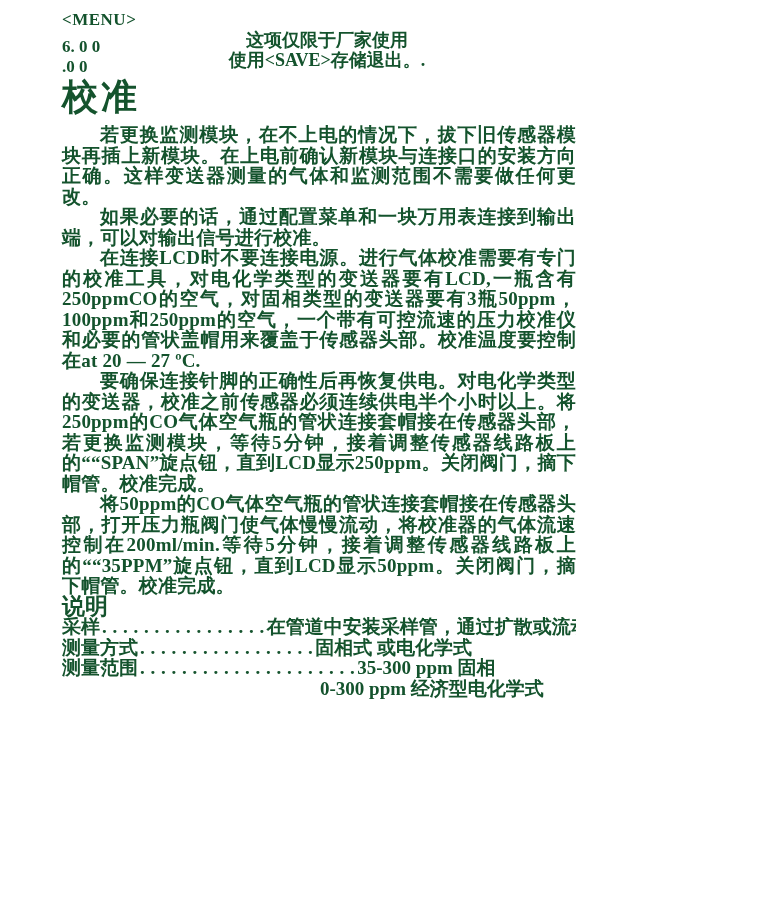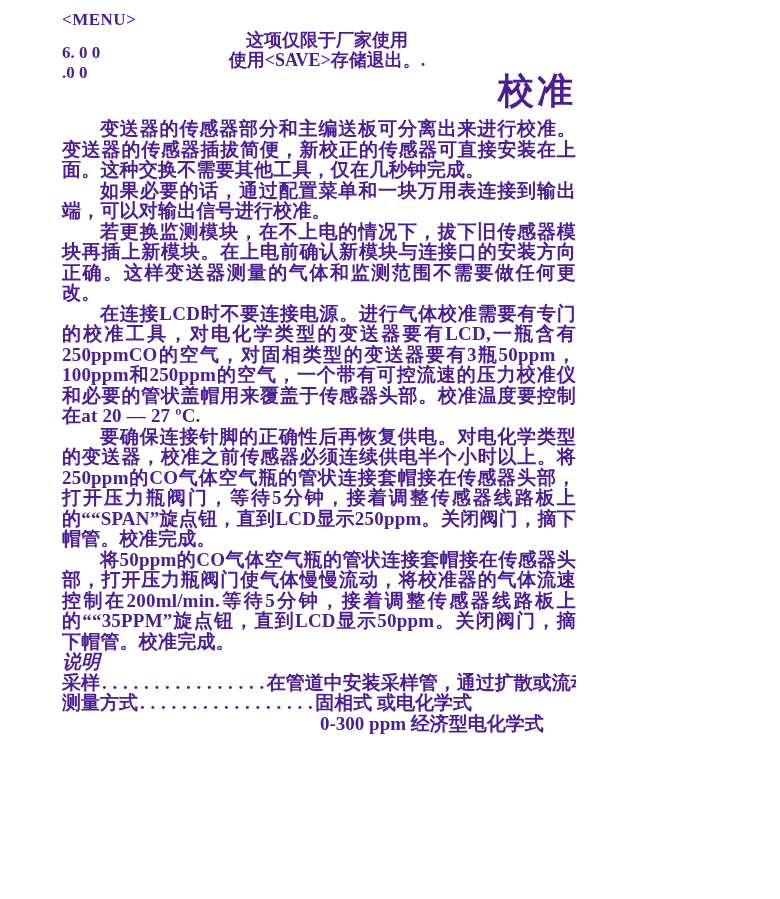--- a/index.html
+++ b/index.html
@@ -2,62 +2,60 @@
 <html><head>
 <meta charset="utf-8">
 <style>
   * { margin: 0; padding: 0; box-sizing: border-box; }
   html, body { background: #ffffff; }
   .page {
     position: relative;
     width: 640px;
     height: 899px;
     background: #ffffff;
-    color: #4c1d95;
+    color: #14532d;
     font-family: "Liberation Serif", "DejaVu Serif", serif;
     font-weight: bold;
     padding: 10px 64px 0 62px;
     overflow: hidden;
   }
   .menu-block { margin-bottom: 2px; }
   .menu-tag {
     font-size: 17px;
     line-height: 20px;
     letter-spacing: 0.5px;
   }
   .menu-row {
     position: relative;
     font-size: 17px;
     line-height: 20px;
     height: 20px;
   }
-  .menu-left { position: absolute; left: 0; top: 13px; }
+  .menu-left { position: absolute; left: 0; top: 7px; }
   .menu-center {
     position: absolute; left: 16px; right: 0; top: 0;
     text-align: center;
     font-size: 18px;
   }
   .doc-title {
     font-size: 36px;
     line-height: 38px;
     letter-spacing: 3px;
-    margin: 2px 0 9px 0;
-    text-align: right;
+    margin: 8px 0 9px 0;
   }
   .para {
     font-size: 19px;
     line-height: 20.5px;
     text-align: justify;
     text-indent: 2em;
     letter-spacing: 0.2px;
   }
   .spec-heading {
-    font-size: 19px;
+    font-size: 23px;
     line-height: 20.5px;
-    font-style: italic;
   }
   .spec-line {
     font-size: 19px;
     line-height: 20.5px;
     white-space: nowrap;
     overflow: hidden;
   }
   .spec-line.indent { padding-left: 258px; }
   .spec-dots { letter-spacing: 0.5px; padding: 0 2px; }
 </style>
@@ -73,32 +71,34 @@
       <span class="menu-center">这项仅限于厂家使用</span>
     </div>
     <div class="menu-row">
       <span class="menu-left">.0 0</span>
       <span class="menu-center">使用&lt;SAVE&gt;存储退出。.</span>
     </div>
   </div>
 
   <h1 class="doc-title">校准</h1>
 
-  <p class="para">变送器的传感器部分和主编送板可分离出来进行校准。变送器的传感器插拔简便，新校正的传感器可直接安装在上面。这种交换不需要其他工具，仅在几秒钟完成。</p>
+  <p class="para">若更换监测模块，在不上电的情况下，拔下旧传感器模块再插上新模块。在上电前确认新模块与连接口的安装方向正确。这样变送器测量的气体和监测范围不需要做任何更改。</p>
   <p class="para">如果必要的话，通过配置菜单和一块万用表连接到输出端，可以对输出信号进行校准。</p>
-  <p class="para">若更换监测模块，在不上电的情况下，拔下旧传感器模块再插上新模块。在上电前确认新模块与连接口的安装方向正确。这样变送器测量的气体和监测范围不需要做任何更改。</p>
   <p class="para">在连接LCD时不要连接电源。进行气体校准需要有专门的校准工具，对电化学类型的变送器要有LCD,一瓶含有250ppmCO的空气，对固相类型的变送器要有3瓶50ppm，100ppm和250ppm的空气，一个带有可控流速的压力校准仪和必要的管状盖帽用来覆盖于传感器头部。校准温度要控制在at 20 — 27 ºC.</p>
-  <p class="para">要确保连接针脚的正确性后再恢复供电。对电化学类型的变送器，校准之前传感器必须连续供电半个小时以上。将250ppm的CO气体空气瓶的管状连接套帽接在传感器头部，打开压力瓶阀门，等待5分钟，接着调整传感器线路板上的““SPAN”旋点钮，直到LCD显示250ppm。关闭阀门，摘下帽管。校准完成。</p>
+  <p class="para">要确保连接针脚的正确性后再恢复供电。对电化学类型的变送器，校准之前传感器必须连续供电半个小时以上。将250ppm的CO气体空气瓶的管状连接套帽接在传感器头部，若更换监测模块，等待5分钟，接着调整传感器线路板上的““SPAN”旋点钮，直到LCD显示250ppm。关闭阀门，摘下帽管。校准完成。</p>
   <p class="para">将50ppm的CO气体空气瓶的管状连接套帽接在传感器头部，打开压力瓶阀门使气体慢慢流动，将校准器的气体流速控制在200ml/min.等待5分钟，接着调整传感器线路板上的““35PPM”旋点钮，直到LCD显示50ppm。关闭阀门，摘下帽管。校准完成。</p>
 
   <div class="spec-heading">说明</div>
 
   <div class="spec-line">
     <span class="spec-label">采样</span><span class="spec-dots">. . . . . . . . . . . . . . . .</span><span class="spec-value">在管道中安装采样管，通过扩散或流动方式测量</span>
   </div>
   <div class="spec-line">
     <span class="spec-label">测量方式</span><span class="spec-dots">. . . . . . . . . . . . . . . . .</span><span class="spec-value">固相式 或电化学式</span>
   </div>
+  <div class="spec-line">
+    <span class="spec-label">测量范围</span><span class="spec-dots">. . . . . . . . . . . . . . . . . . . . .</span><span class="spec-value">35-300 ppm  固相</span>
+  </div>
   <div class="spec-line indent">
     <span class="spec-value">0-300 ppm  经济型电化学式</span>
   </div>
 
 </div>
 
 </body></html>

